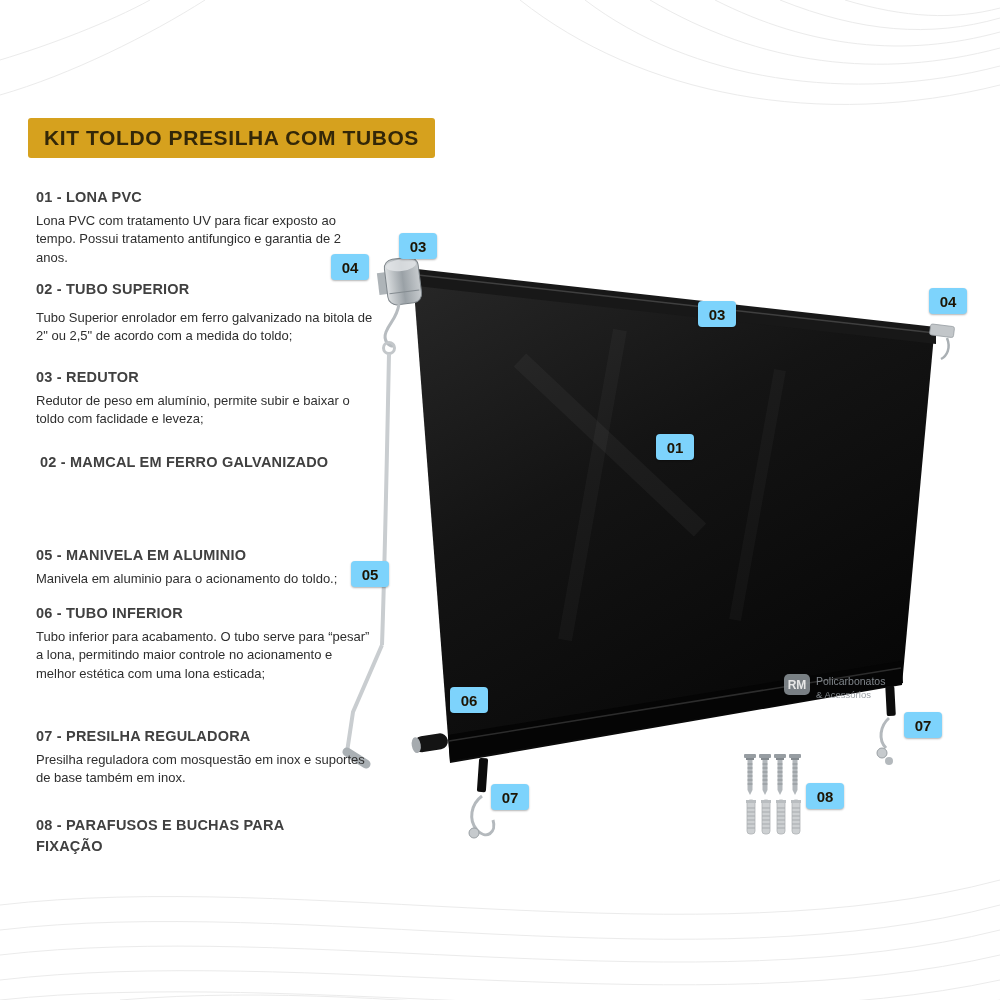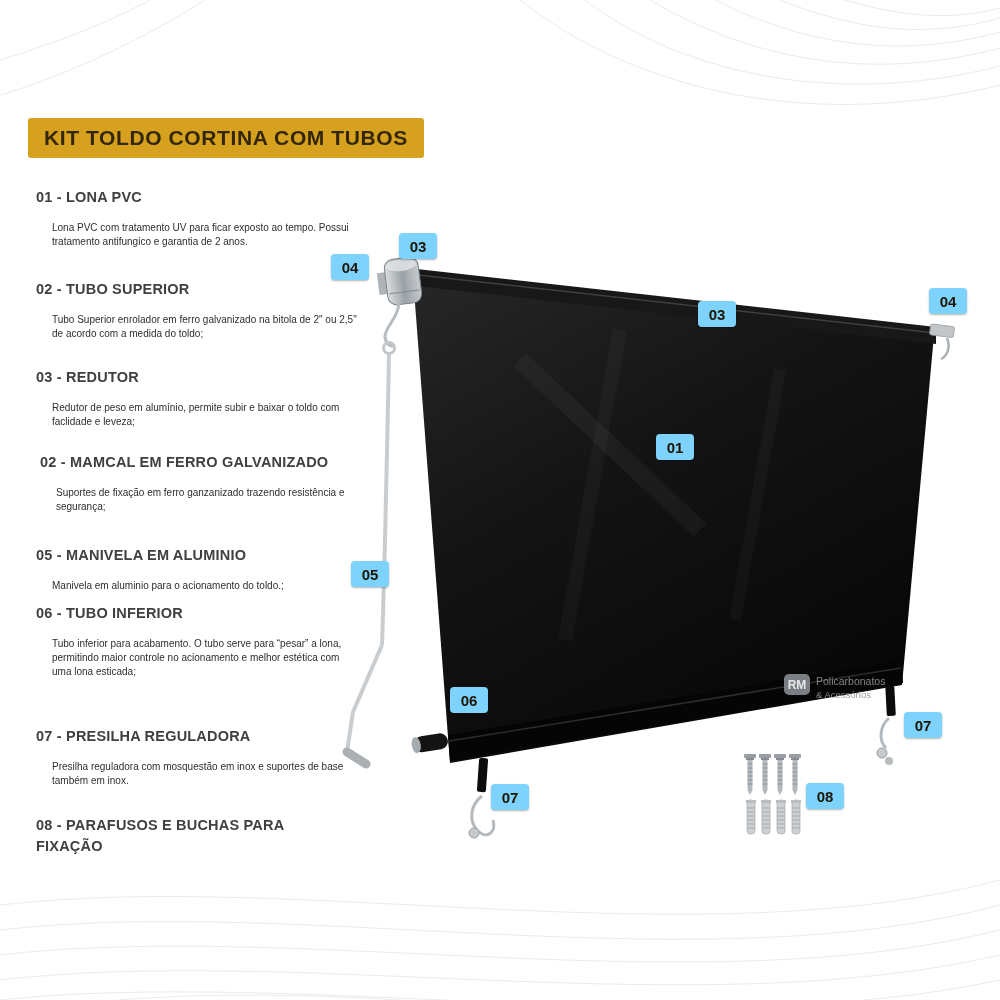--- a/index.html
+++ b/index.html
@@ -12,21 +12,21 @@
 
   .banner {
     position:absolute; left:28px; top:118px; z-index:2;
     background:#D6A11E; color:#332708;
     font-size:21px; font-weight:bold; letter-spacing:.6px;
     padding:8px 16px; border-radius:3px; white-space:nowrap;
   }
 
   .item { position:absolute; left:36px; width:338px; z-index:2; }
   .item h3 { margin:0 0 7px 0; font-size:14.5px; font-weight:bold; color:#404040; letter-spacing:.2px; }
-  .item p  { margin:16px; font-size:10px; line-height:1.42; color:#2e2e2e; }
+  .item p  { margin:0; font-size:13px; line-height:1.42; color:#2e2e2e; }
 
   .callout {
     position:absolute; z-index:3; width:38px; height:26px;
     background:#7dd3fc; color:#1d1403; border-radius:4px;
     display:flex; align-items:center; justify-content:center;
     font-size:15px; font-weight:bold;
     box-shadow:0 1px 2px rgba(0,0,0,.3);
   }
 </style>
 </head>
@@ -149,38 +149,37 @@
     </g>
 
     <g opacity="0.9">
       <rect x="784" y="674" width="26" height="21" rx="5" fill="#868d92"></rect>
       <text x="797" y="689" text-anchor="middle" font-size="12" font-weight="bold" fill="#ffffff" font-family="Liberation Sans, sans-serif">RM</text>
       <text x="816" y="685" font-size="10.5" fill="#8d9399" font-family="Liberation Sans, sans-serif">Policarbonatos</text>
       <text x="816" y="698" font-size="9.5" fill="#8d9399" font-family="Liberation Sans, sans-serif">&amp; Acessórios</text>
     </g>
   </svg>
 
-  <div class="banner">KIT TOLDO CORTINA COM TUBOS</div>
+  <div class="banner">KIT TOLDO PRESILHA COM TUBOS</div>
 
   <div>
     <div class="item" style="top:189px">
       <h3>01 - LONA PVC</h3>
       <p>Lona PVC com tratamento UV para ficar exposto ao tempo. Possui tratamento antifungico e garantia de 2 anos.</p>
     </div>
     <div class="item" style="top:281px">
       <h3 style="margin-bottom:12px">02 - TUBO SUPERIOR</h3>
       <p>Tubo Superior enrolador em ferro galvanizado na bitola de 2" ou 2,5" de acordo com a medida do toldo;</p>
     </div>
     <div class="item" style="top:369px">
       <h3>03 - REDUTOR</h3>
       <p>Redutor de peso em alumínio, permite subir e baixar o toldo com faclidade e leveza;</p>
     </div>
     <div class="item" style="top:454px;padding-left:4px">
       <h3 style="margin-bottom:10px">02 - MAMCAL  EM FERRO GALVANIZADO</h3>
-      <p>Suportes de fixação em ferro ganzanizado trazendo resistência e segurança;</p>
     </div>
     <div class="item" style="top:547px">
       <h3>05 - MANIVELA EM ALUMINIO</h3>
       <p>Manivela em aluminio para o acionamento do toldo.;</p>
     </div>
     <div class="item" style="top:605px">
       <h3>06 - TUBO INFERIOR</h3>
       <p>Tubo inferior para acabamento. O tubo serve para “pesar” a lona, permitindo maior controle no acionamento e melhor estética com uma lona esticada;</p>
     </div>
     <div class="item" style="top:728px">

